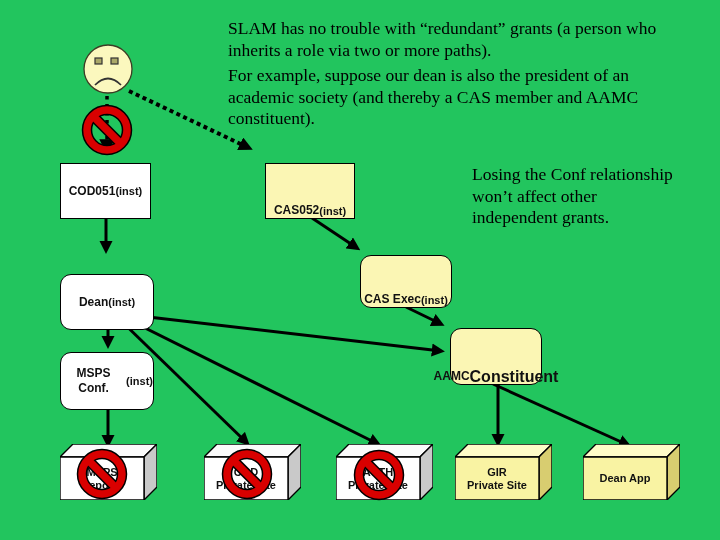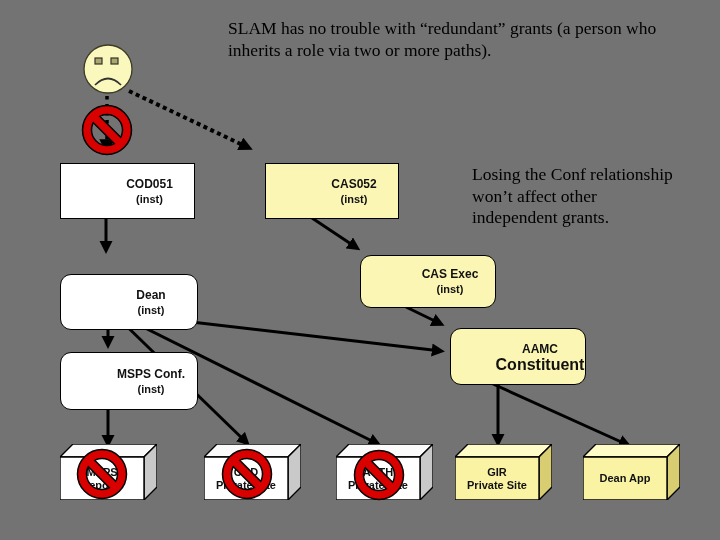--- a/index.html
+++ b/index.html
@@ -1,31 +1,31 @@
 <!DOCTYPE html>
 <html><head>
 <meta charset="utf-8">
 <style>
   html,body{margin:0;padding:0;background:#fff;}
-  .slide{position:relative;width:720px;height:540px;background:#737373;overflow:hidden;
+  .slide{position:relative;width:720px;height:540px;background:#22c55e;overflow:hidden;
          font-family:"Liberation Sans",sans-serif;}
   .edges{position:absolute;left:0;top:0;width:720px;height:540px;}
   .edge{stroke:#000;fill:none;}
 
   
   .toptext{position:absolute;left:228px;top:18px;width:462px;
            font-family:"Liberation Serif",serif;font-size:17.5px;line-height:21.5px;color:#000;}
   .toptext p{margin:0 0 4px 0;}
   .sidenote{position:absolute;left:472px;top:164px;width:212px;
             font-family:"Liberation Serif",serif;font-size:17.5px;line-height:21.5px;color:#000;}
 
   
-  .node{position:absolute;display:flex;flex-direction:column;align-items:center;justify-content:center;
-        border:1.5px solid #000;background:#fff;text-align:center;color:#111;padding-left:44px;}
-  .node.yellow{background:#fbf6b4;}
+  .node{position:absolute;display:flex;flex-direction:row;align-items:center;justify-content:center;
+        border:1.5px solid #000;background:#fff;text-align:center;color:#111;}
+  .node.yellow{background:#fbf6b4;align-items:flex-end;}
   .node.rounded{border-radius:11px;border-width:1.3px;}
   .node-title{font-weight:bold;font-size:12px;line-height:15px;}
   .node-sub{font-weight:bold;font-size:11px;line-height:14px;}
   .node.twoline .node-sub{font-size:16px;line-height:15px;}
 
   #n-cod051{left:60px;top:163px;width:89px;height:54px;}
   #n-cas052{left:265px;top:163px;width:88px;height:54px;}
   #n-dean{left:60px;top:274px;width:92px;height:54px;}
   #n-casexec{left:360px;top:255px;width:90px;height:51px;}
   #n-mspsconf{left:60px;top:352px;width:92px;height:56px;}
@@ -70,20 +70,21 @@
     <line class="edge" x1="113" y1="312" x2="378" y2="444" stroke-width="3" marker-end="url(#ah)"></line>
     <line class="edge" x1="114" y1="313" x2="441" y2="351" stroke-width="3" marker-end="url(#ah)"></line>
     <line class="edge" x1="406" y1="307" x2="441" y2="324" stroke-width="3" marker-end="url(#ah)"></line>
     <line class="edge" x1="108" y1="409" x2="108" y2="444" stroke-width="3" marker-end="url(#ah)"></line>
     <line class="edge" x1="498" y1="384" x2="498" y2="443" stroke-width="3" marker-end="url(#ah)"></line>
     <line class="edge" x1="493" y1="384" x2="628" y2="445" stroke-width="3" marker-end="url(#ah)"></line>
   </svg>
 
   <div class="toptext">
     <p>SLAM has no trouble with “redundant” grants (a person who inherits a role via two or more paths).</p>
+    <p>For example, suppose our dean is also the president of an academic society (and thereby a CAS member and AAMC constituent).</p>
   </div>
   <div class="sidenote">Losing the Conf relationship won’t affect other independent grants.</div>
 
   <svg class="icon" style="left:82px;top:43px" width="52" height="52" viewBox="0 0 52 52">
     <circle cx="26" cy="26" r="24" fill="#fbf8be" stroke="#3c3c24" stroke-width="1.3"></circle>
     <rect x="13" y="15" width="7" height="6" fill="#aaa868" stroke="#333" stroke-width="1.2"></rect>
     <rect x="29" y="15" width="7" height="6" fill="#aaa868" stroke="#333" stroke-width="1.2"></rect>
     <path d="M13 42 Q26 29 39 42" fill="none" stroke="#333" stroke-width="1.7"></path>
   </svg>
 

